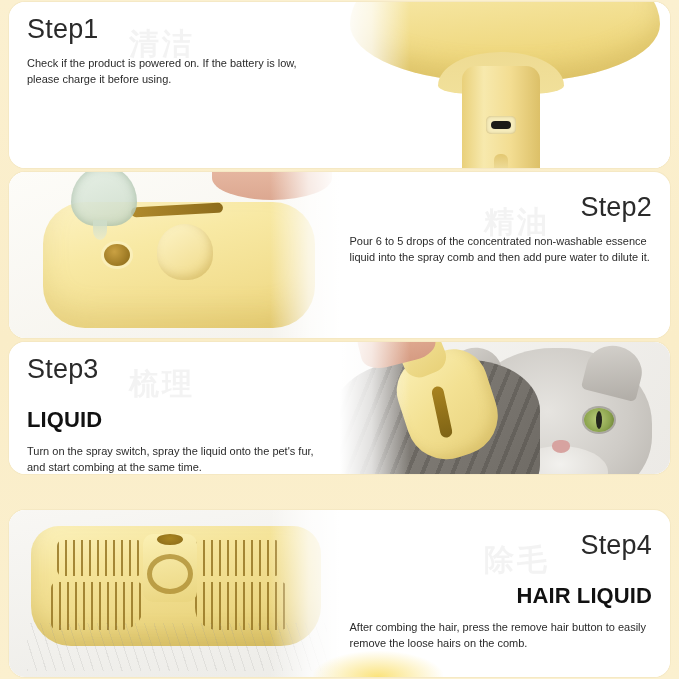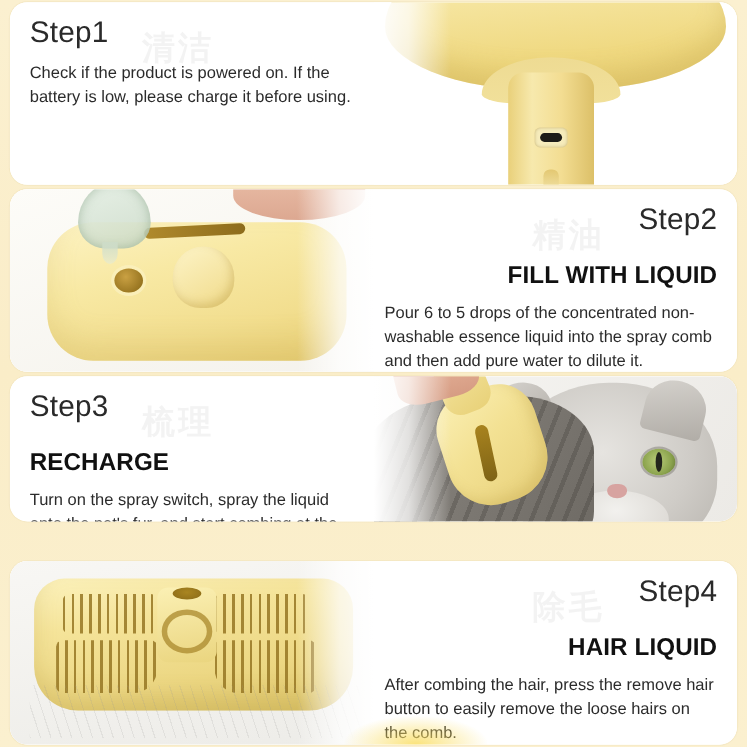--- a/index.html
+++ b/index.html
@@ -42,21 +42,21 @@
 
   
   .text-half {
     width: 50%;
     box-sizing: border-box;
     padding: 14px 16px 10px 16px;
     position: relative;
     background: #fff;
     z-index: 2;
   }
-  .text-half.align-right { text-align: right; padding-left: 10px; }
+  .text-half.align-right { text-align: right; padding-left: 10px; margin-top: 8px; }
 
   .step-label {
     font-size: 27px;
     font-weight: 300;
     color: #2a2a2a;
     letter-spacing: 0.2px;
     line-height: 1;
     margin: 0 0 0 2px;
     position: relative;
     z-index: 3;
@@ -69,21 +69,21 @@
     color: #111111;
     letter-spacing: 0.1px;
     line-height: 1;
     margin: 26px 0 0 2px;
     position: relative;
     z-index: 3;
   }
   .align-right .step-title { margin: 26px 2px 0 0; }
 
   .step-desc {
-    font-size: 15px;
+    font-size: 11px;
     font-weight: normal;
     color: #2b2b2b;
     line-height: 1.45;
     margin: 13px 0 0 2px;
     max-width: 330px;
     position: relative;
     z-index: 3;
   }
   .align-right .step-desc {
     margin: 13px 2px 0 auto;
@@ -424,41 +424,40 @@
         <div class="ct-slot"></div>
       </div>
       <div class="feather"></div>
     </div>
   </div>
 
   <div class="step-panel panel-2 reverse">
     <div class="text-half align-right">
       <div class="watermark">精油</div>
       <div class="step-label">Step2</div>
-      <div class="step-title">FILL WITH LIQUID</div>
       <div class="step-desc">Pour 6 to 5 drops of the concentrated non-washable essence liquid into the spray comb and then add pure water to dilute it.</div>
     </div>
     <div class="image-half feather-right">
       <div class="photo photo-fill">
         <div class="pf-body"></div>
         <div class="pf-channel"></div>
         <div class="pf-knob"></div>
         <div class="pf-hole"></div>
         <div class="pf-hand"></div>
         <div class="pf-dropper"></div>
       </div>
       <div class="feather"></div>
     </div>
   </div>
 
   <div class="step-panel panel-3">
     <div class="text-half">
       <div class="watermark">梳理</div>
       <div class="step-label">Step3</div>
-      <div class="step-title">RECHARGE</div>
+      <div class="step-title">LIQUID</div>
       <div class="step-desc">Turn on the spray switch, spray the liquid onto the pet's fur, and start combing at the same time.</div>
     </div>
     <div class="image-half">
       <div class="photo photo-cat">
         <div class="cat-head">
           <div class="cat-ear-l"></div>
           <div class="cat-ear-r"></div>
         </div>
         <div class="cat-muzzle"></div>
         <div class="cat-eye-l"></div>

